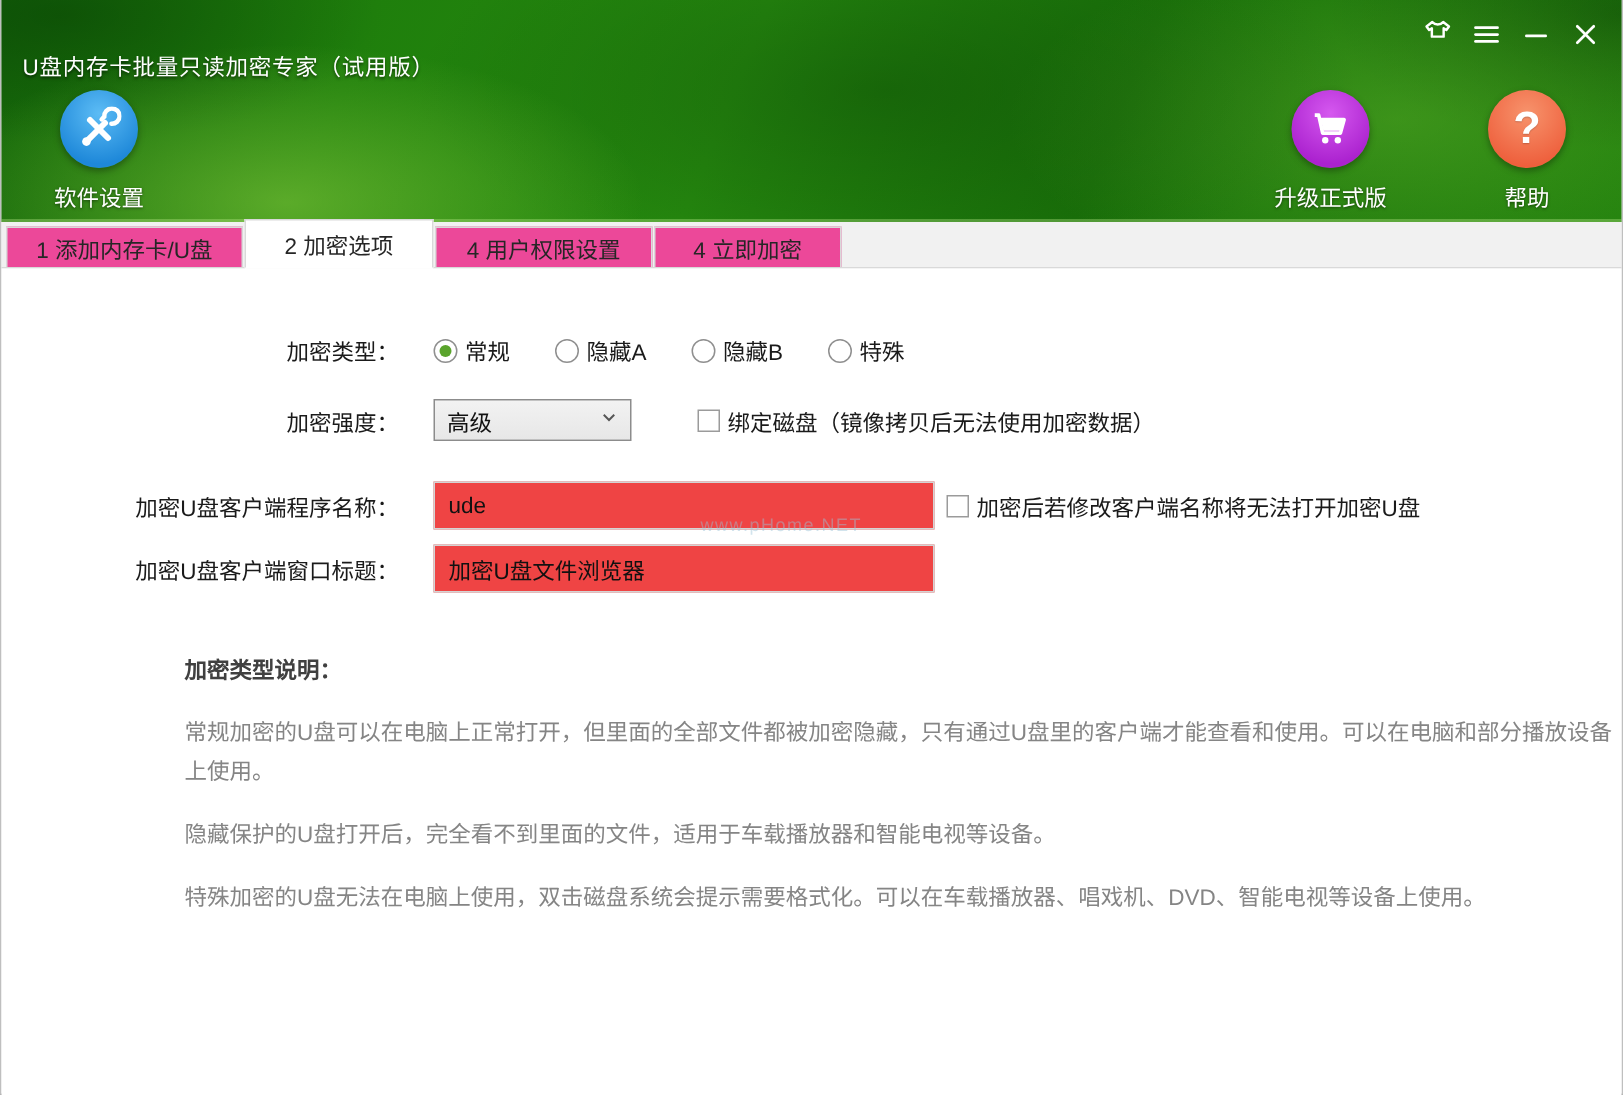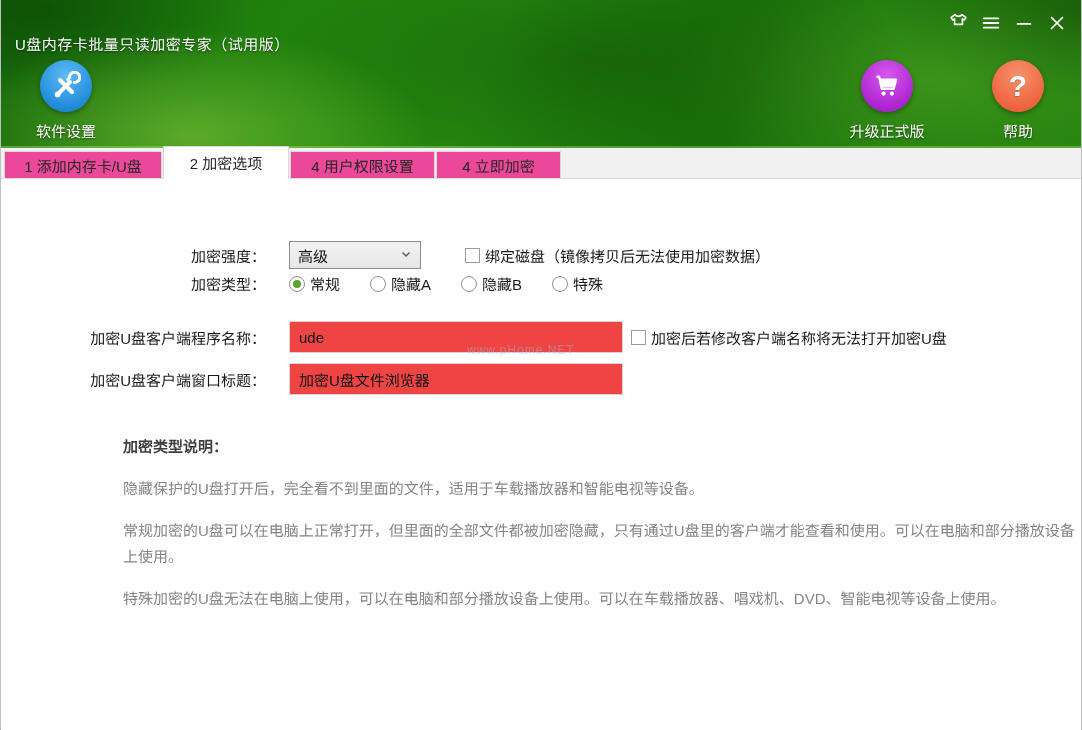--- a/index.html
+++ b/index.html
@@ -164,80 +164,80 @@
 
   <div class="tabbar">
     <div class="tab tab-1">1 添加内存卡/U盘</div>
     <div class="tab tab-2 active">2 加密选项</div>
     <div class="tab tab-3">4 用户权限设置</div>
     <div class="tab tab-4">4 立即加密</div>
   </div>
 
   <div class="content">
 
+    <div class="form-row row-type">
+      <span class="form-label">加密类型：</span>
+      <div class="form-field">
+        <span class="radio-item">
+          <span class="radio on"></span>
+          <span class="txt">常规</span>
+        </span>
+        <span class="radio-item">
+          <span class="radio"></span>
+          <span class="txt">隐藏A</span>
+        </span>
+        <span class="radio-item">
+          <span class="radio"></span>
+          <span class="txt">隐藏B</span>
+        </span>
+        <span class="radio-item">
+          <span class="radio"></span>
+          <span class="txt">特殊</span>
+        </span>
+      </div>
+    </div>
+
     <div class="form-row row-strength">
       <span class="form-label">加密强度：</span>
       <div class="form-field">
         <div class="select">
           <span class="sel-txt">高级</span>
           <span>
             <svg width="12" height="12" viewBox="0 0 12 12" fill="none" stroke="#555" stroke-width="1.3">
               <polyline points="2.5,4.5 6,8 9.5,4.5"></polyline>
             </svg>
           </span>
         </div>
         <span class="cb-item cb-strength">
           <span class="checkbox"></span>
           <span class="txt">绑定磁盘（镜像拷贝后无法使用加密数据）</span>
         </span>
       </div>
     </div>
 
-    <div class="form-row row-type">
-      <span class="form-label">加密类型：</span>
-      <div class="form-field">
-        <span class="radio-item">
-          <span class="radio on"></span>
-          <span class="txt">常规</span>
-        </span>
-        <span class="radio-item">
-          <span class="radio"></span>
-          <span class="txt">隐藏A</span>
-        </span>
-        <span class="radio-item">
-          <span class="radio"></span>
-          <span class="txt">隐藏B</span>
-        </span>
-        <span class="radio-item">
-          <span class="radio"></span>
-          <span class="txt">特殊</span>
-        </span>
-      </div>
-    </div>
-
     <div class="form-row row-name">
       <span class="form-label">加密U盘客户端程序名称：</span>
       <div class="form-field">
         <input class="text-input" type="text" value="ude" style="">
         <span class="cb-item cb-rename">
           <span class="checkbox"></span>
           <span class="txt">加密后若修改客户端名称将无法打开加密U盘</span>
         </span>
       </div>
     </div>
 
     <div class="form-row row-title">
       <span class="form-label">加密U盘客户端窗口标题：</span>
       <div class="form-field">
         <input class="text-input" type="text" value="加密U盘文件浏览器" style="">
       </div>
     </div>
 
     <div class="desc">
       <div class="desc-heading">加密类型说明：</div>
+      <p>常规加密的U盘可以在电脑上正常打开，但里面的全部文件都被加密隐藏，只有通过U盘里的客户端才能查看和使用。可以在电脑和部分播放设备上使用。</p>
       <p>隐藏保护的U盘打开后，完全看不到里面的文件，适用于车载播放器和智能电视等设备。</p>
-      <p>常规加密的U盘可以在电脑上正常打开，但里面的全部文件都被加密隐藏，只有通过U盘里的客户端才能查看和使用。可以在电脑和部分播放设备上使用。</p>
-      <p>特殊加密的U盘无法在电脑上使用，可以在电脑和部分播放设备上使用。可以在车载播放器、唱戏机、DVD、智能电视等设备上使用。</p>
+      <p>特殊加密的U盘无法在电脑上使用，双击磁盘系统会提示需要格式化。可以在车载播放器、唱戏机、DVD、智能电视等设备上使用。</p>
     </div>
   </div>
 
   <span class="watermark">www.pHome.NET</span>
 </div>
 
 </body></html>

